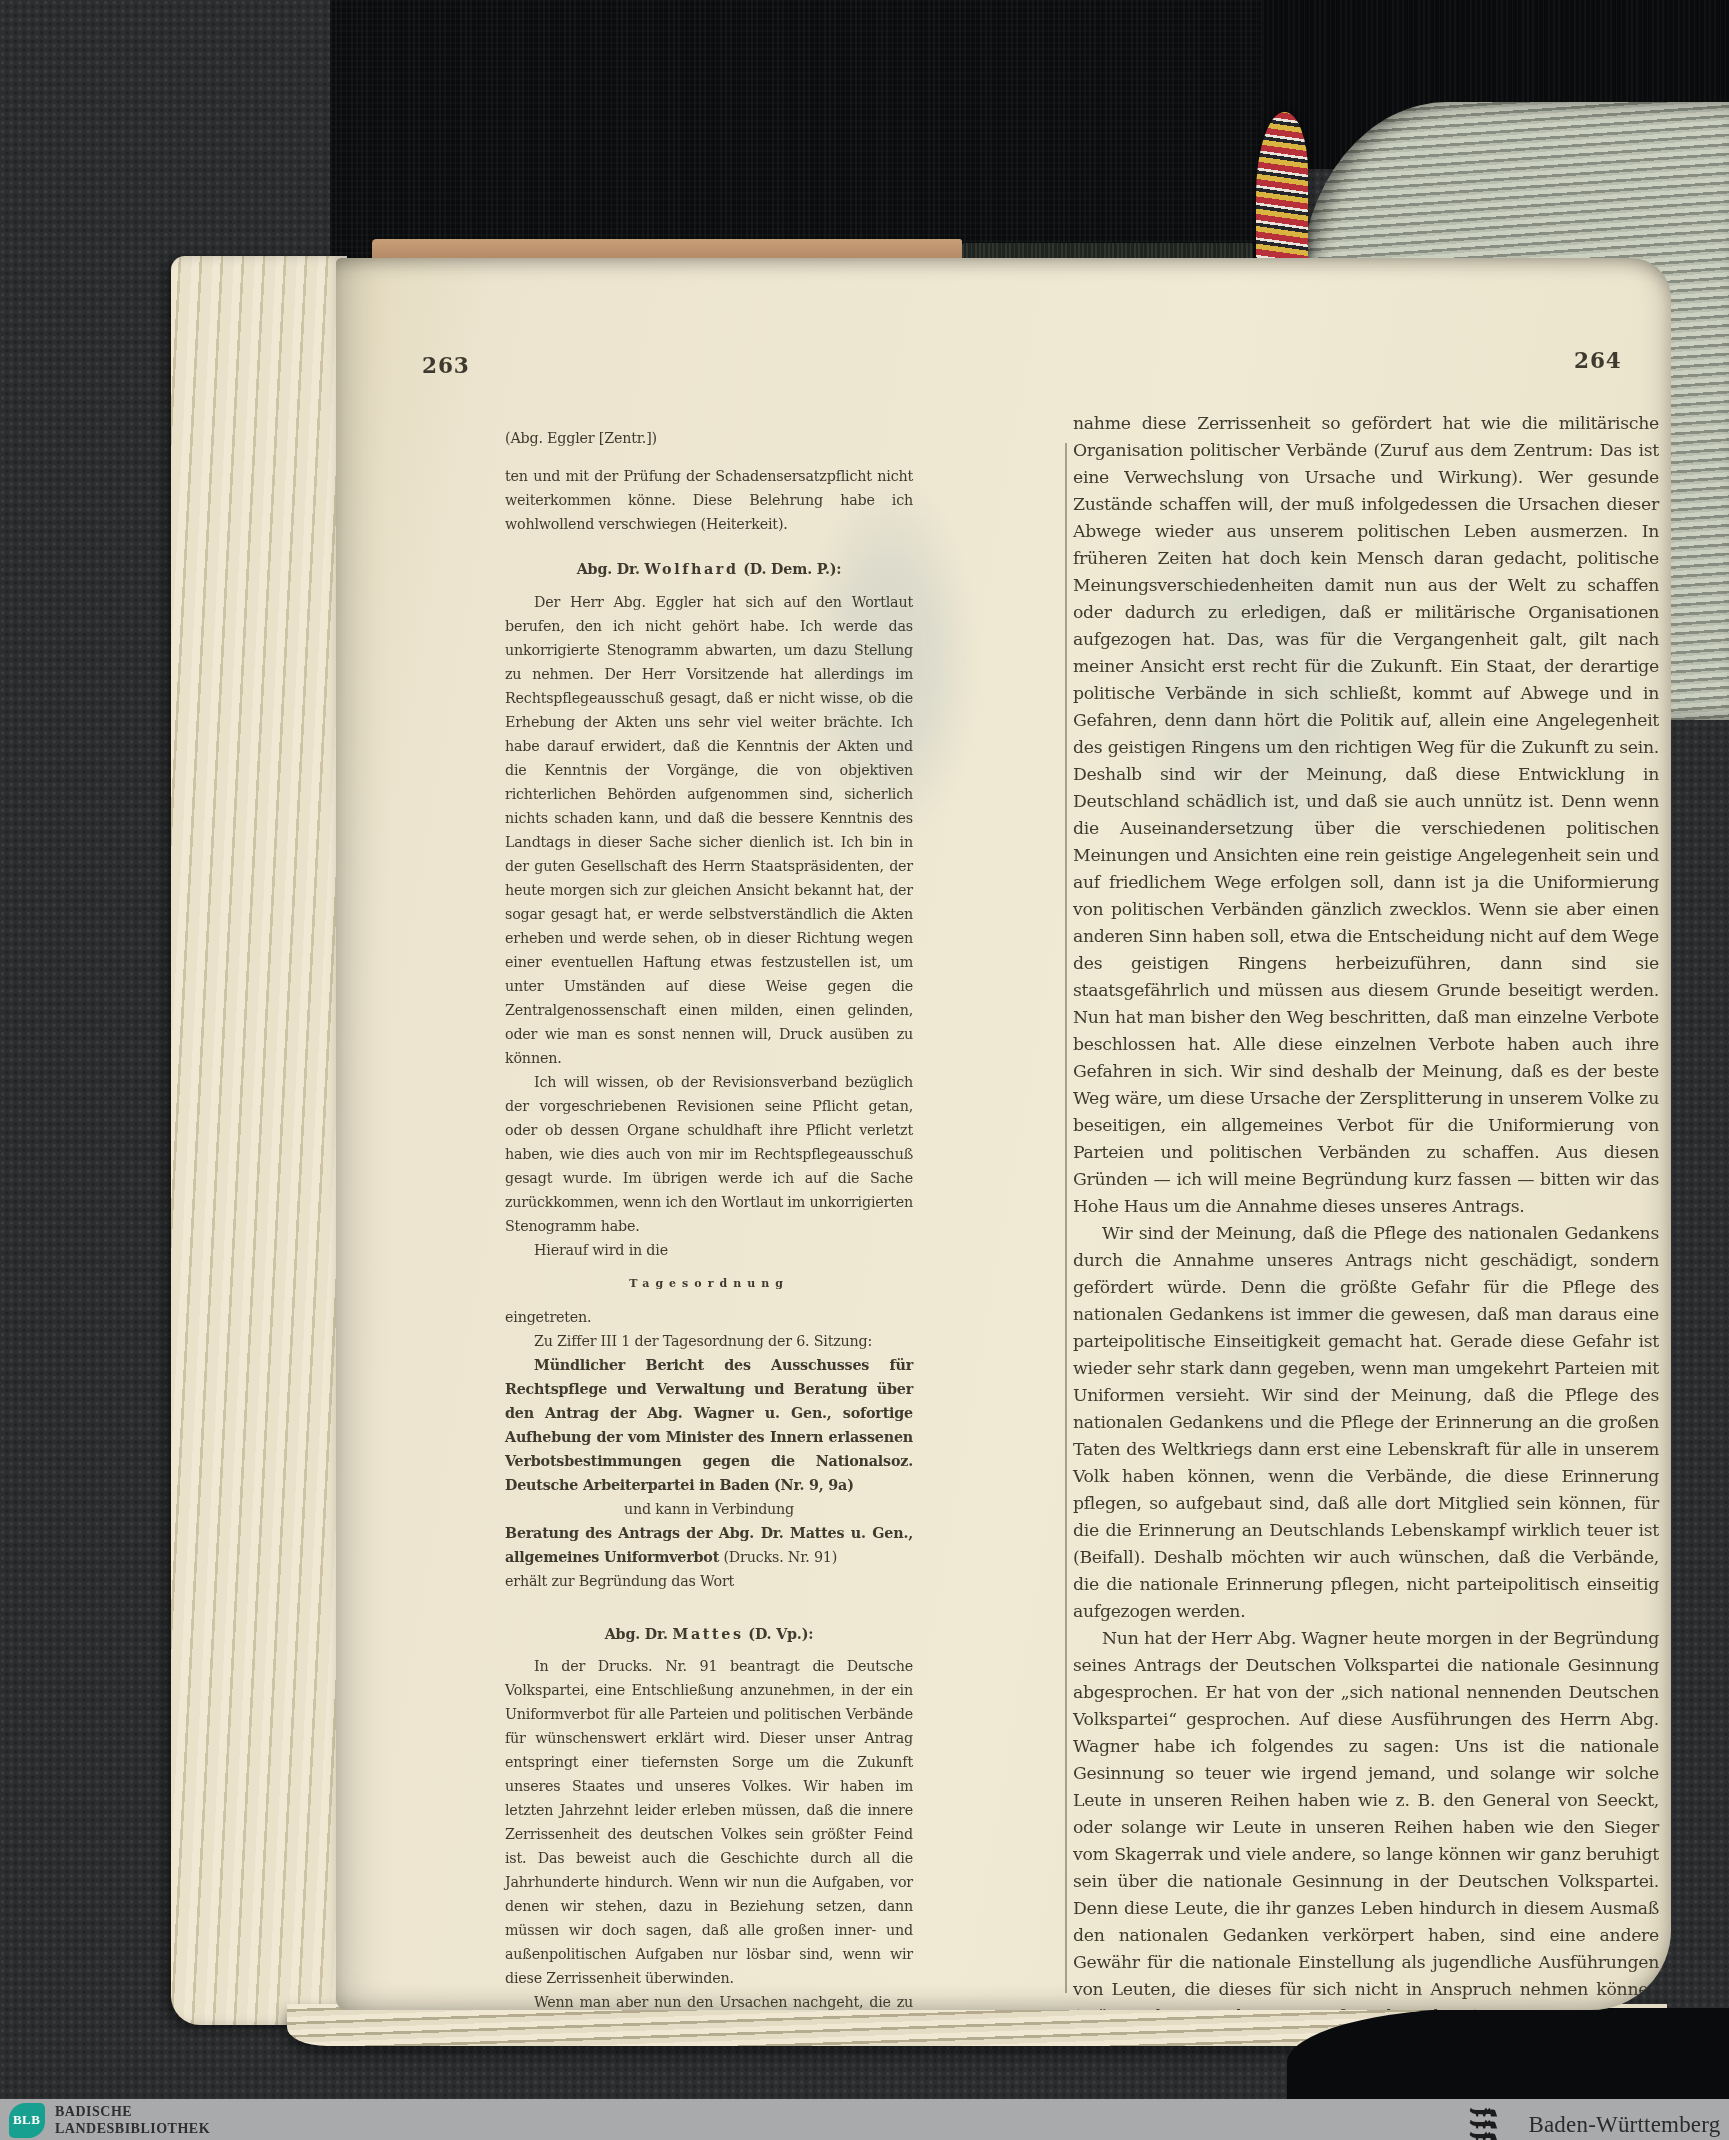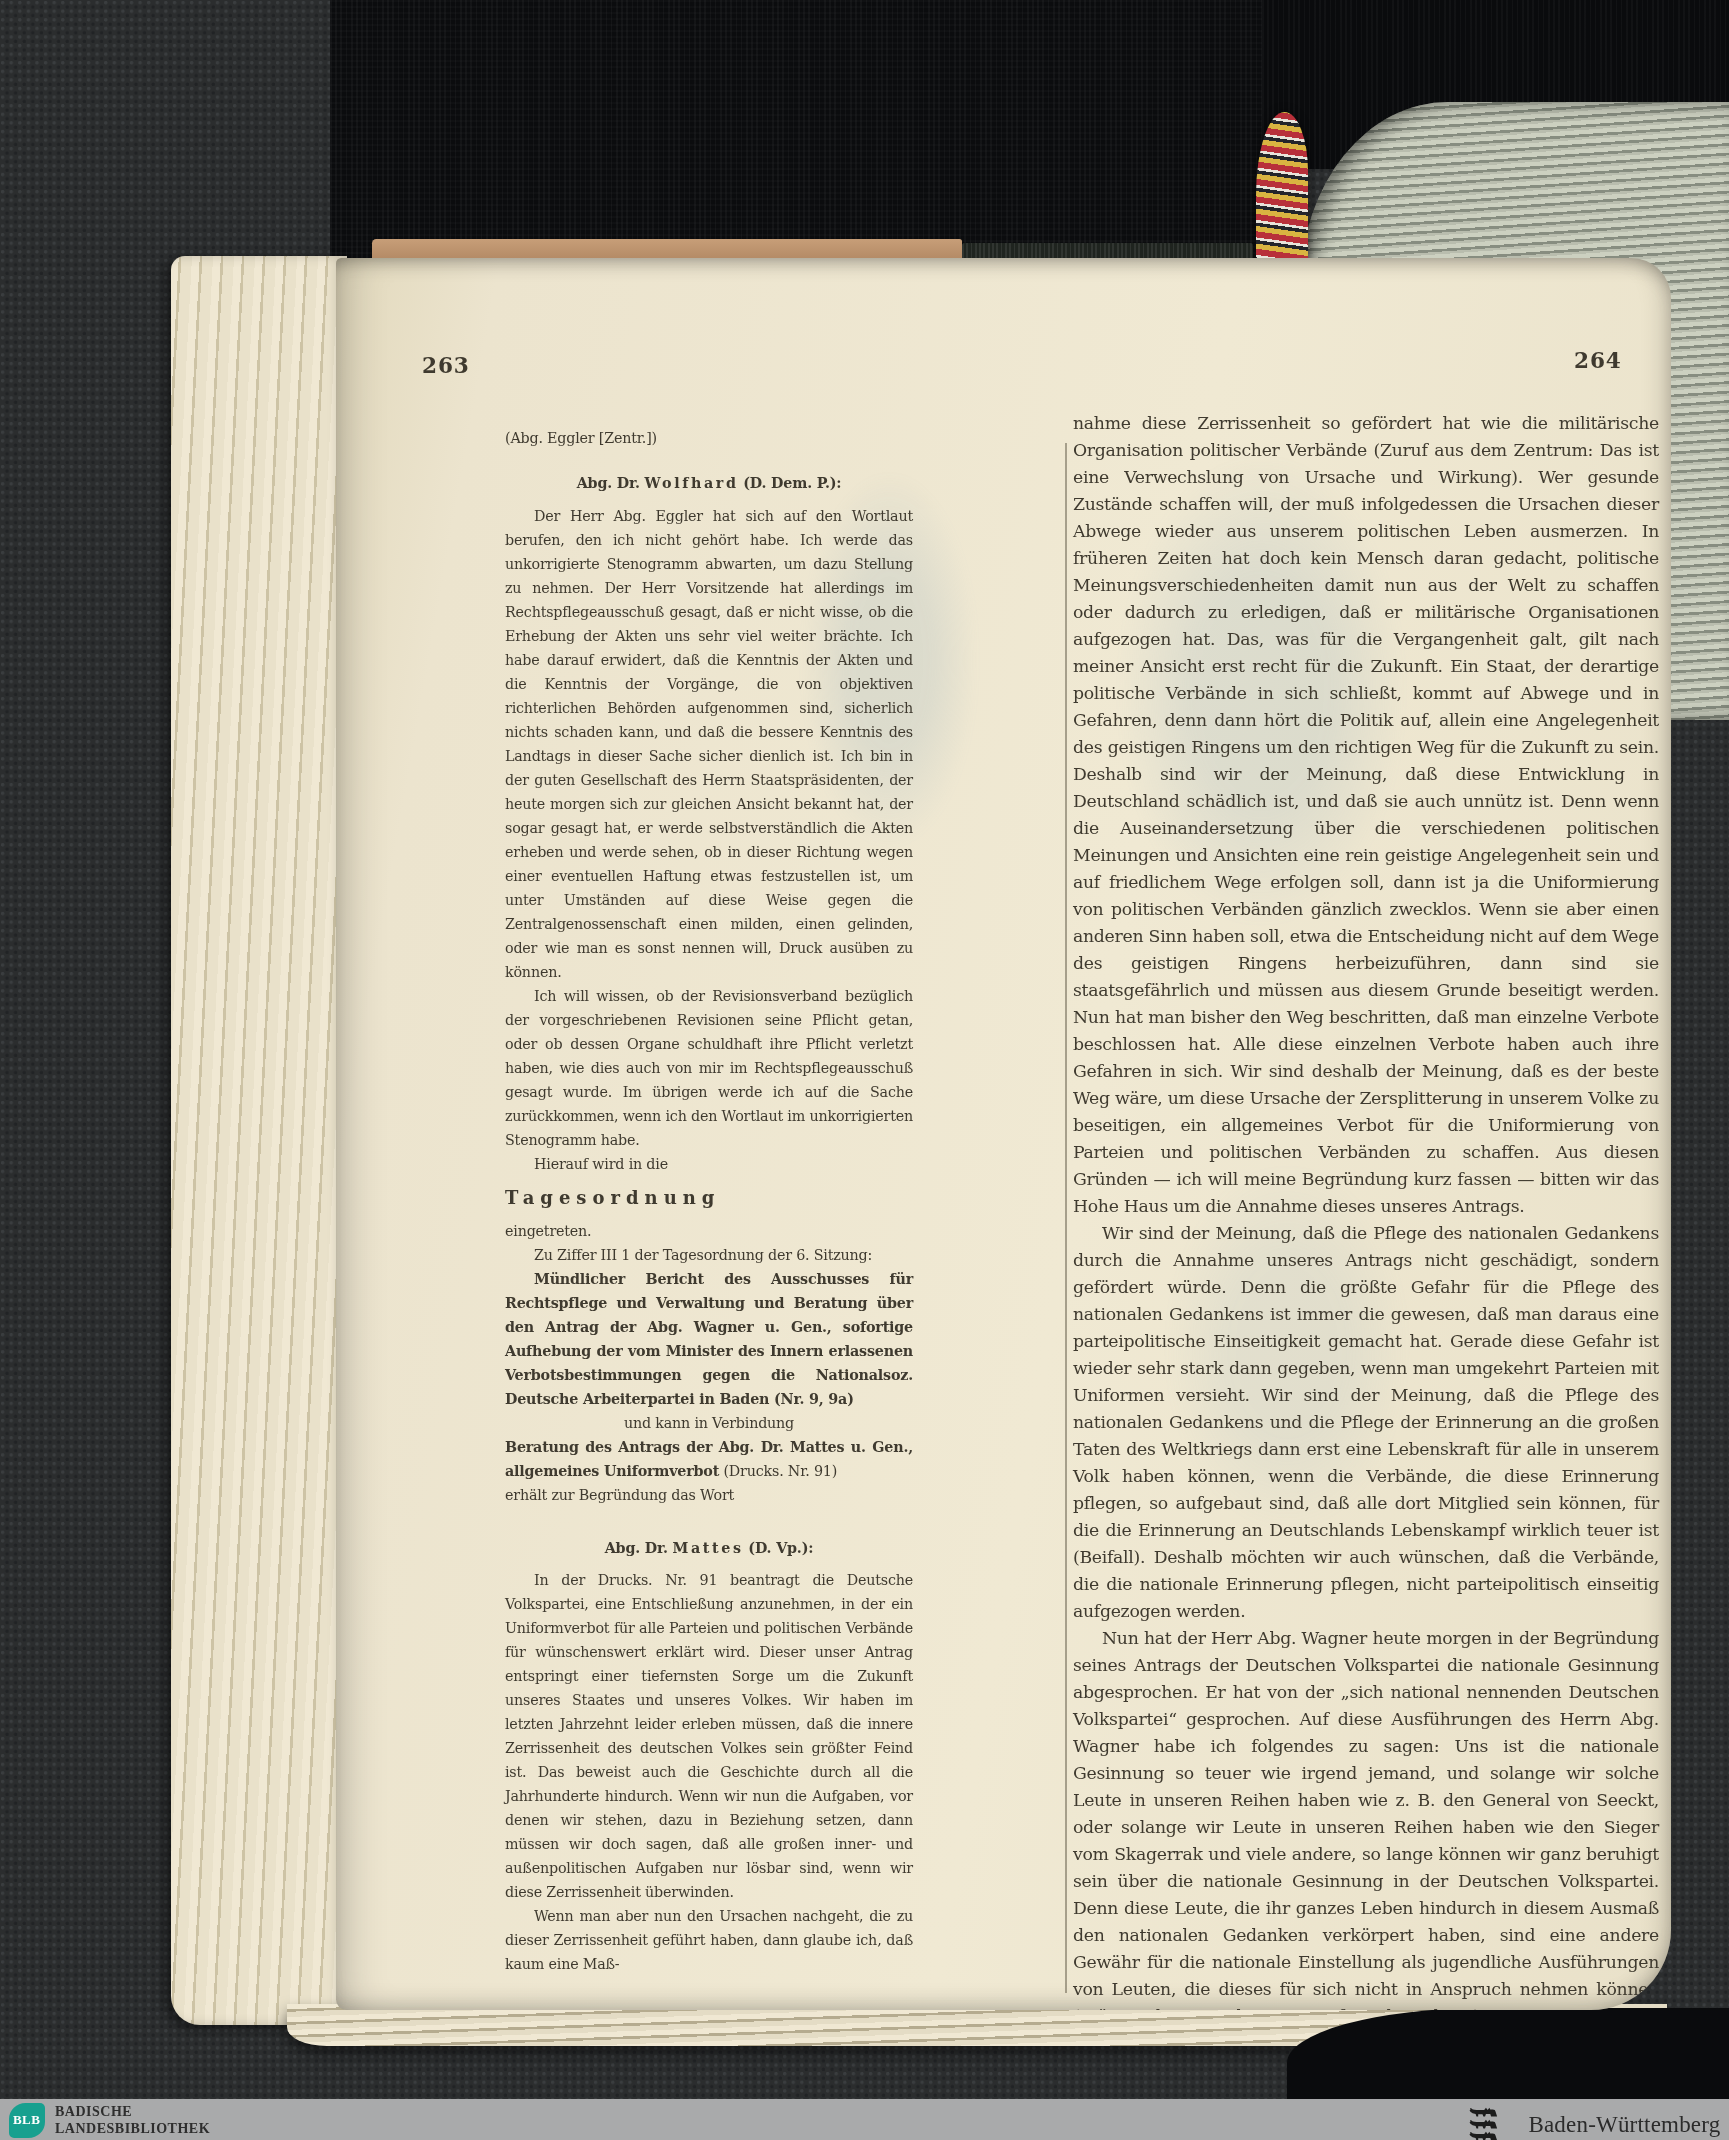--- a/index.html
+++ b/index.html
@@ -119,22 +119,22 @@
   }
   .col p{margin:0;}
   .col p.ind{text-indent:29px;}
   .speaker{
     text-align:center;font-weight:bold;margin:21px 0 8.6px 0;
   }
   .speaker .sp-name{letter-spacing:2.6px;margin-top:16px;}
   .col-left .note{text-align:left;margin-bottom:14px;}
   .trans{margin-top:17.3px;}
   .agenda-heading{
-    text-align:left;font-weight:bold;letter-spacing:6px;
-    margin:10.4px 0 8.6px 0;font-size:18px;
+    text-align:center;font-weight:bold;letter-spacing:6px;
+    margin:10.4px 0 8.6px 0;font-size:11px;
   }
   .motion{font-weight:bold;margin-top:17.3px;}
   .motion .normal{font-weight:normal;}
   .connector{text-align:center;margin:5.2px 0;}
   .gap-lg{margin-top:29px;}
 
   
   .footer-bar{
     left:0;top:2099px;width:1729px;height:42px;
     background:#a9aaab;
@@ -183,20 +183,21 @@
   <div class="ghost g2"></div>
   <div class="ghost g3"></div>
 
   <div class="abs page-header-num num-left">263</div>
   <div class="abs page-header-num num-right">264</div>
 
   <div class="abs col-divider"></div>
 
   <div class="col col-left">
     <p class="note">(Abg. Eggler [Zentr.])</p>
+    <p>ten und mit der Prüfung der Schadensersatzpflicht nicht weiterkommen könne. Diese Belehrung habe ich wohlwollend verschwiegen (Heiterkeit).</p>
 
     <div class="speaker">
       <span>Abg. Dr. </span><span class="sp-name">Wolfhard</span><span> (D. Dem. P.):</span>
     </div>
     <p class="ind">Der Herr Abg. Eggler hat sich auf den Wortlaut berufen, den ich nicht gehört habe. Ich werde das unkorrigierte Stenogramm abwarten, um dazu Stellung zu nehmen. Der Herr Vorsitzende hat allerdings im Rechtspflegeausschuß gesagt, daß er nicht wisse, ob die Erhebung der Akten uns sehr viel weiter brächte. Ich habe darauf erwidert, daß die Kenntnis der Akten und die Kenntnis der Vorgänge, die von objektiven richterlichen Behörden aufgenommen sind, sicherlich nichts schaden kann, und daß die bessere Kenntnis des Landtags in dieser Sache sicher dienlich ist. Ich bin in der guten Gesellschaft des Herrn Staatspräsidenten, der heute morgen sich zur gleichen Ansicht bekannt hat, der sogar gesagt hat, er werde selbstverständlich die Akten erheben und werde sehen, ob in dieser Richtung wegen einer eventuellen Haftung etwas festzustellen ist, um unter Umständen auf diese Weise gegen die Zentralgenossenschaft einen milden, einen gelinden, oder wie man es sonst nennen will, Druck ausüben zu können.</p>
     <p class="ind">Ich will wissen, ob der Revisionsverband bezüglich der vorgeschriebenen Revisionen seine Pflicht getan, oder ob dessen Organe schuldhaft ihre Pflicht verletzt haben, wie dies auch von mir im Rechtspflegeausschuß gesagt wurde. Im übrigen werde ich auf die Sache zurückkommen, wenn ich den Wortlaut im unkorrigierten Stenogramm habe.</p>
 
     <p class="ind trans">Hierauf wird in die</p>
     <div class="agenda-heading">Tagesordnung</div>
     <p>eingetreten.</p>

